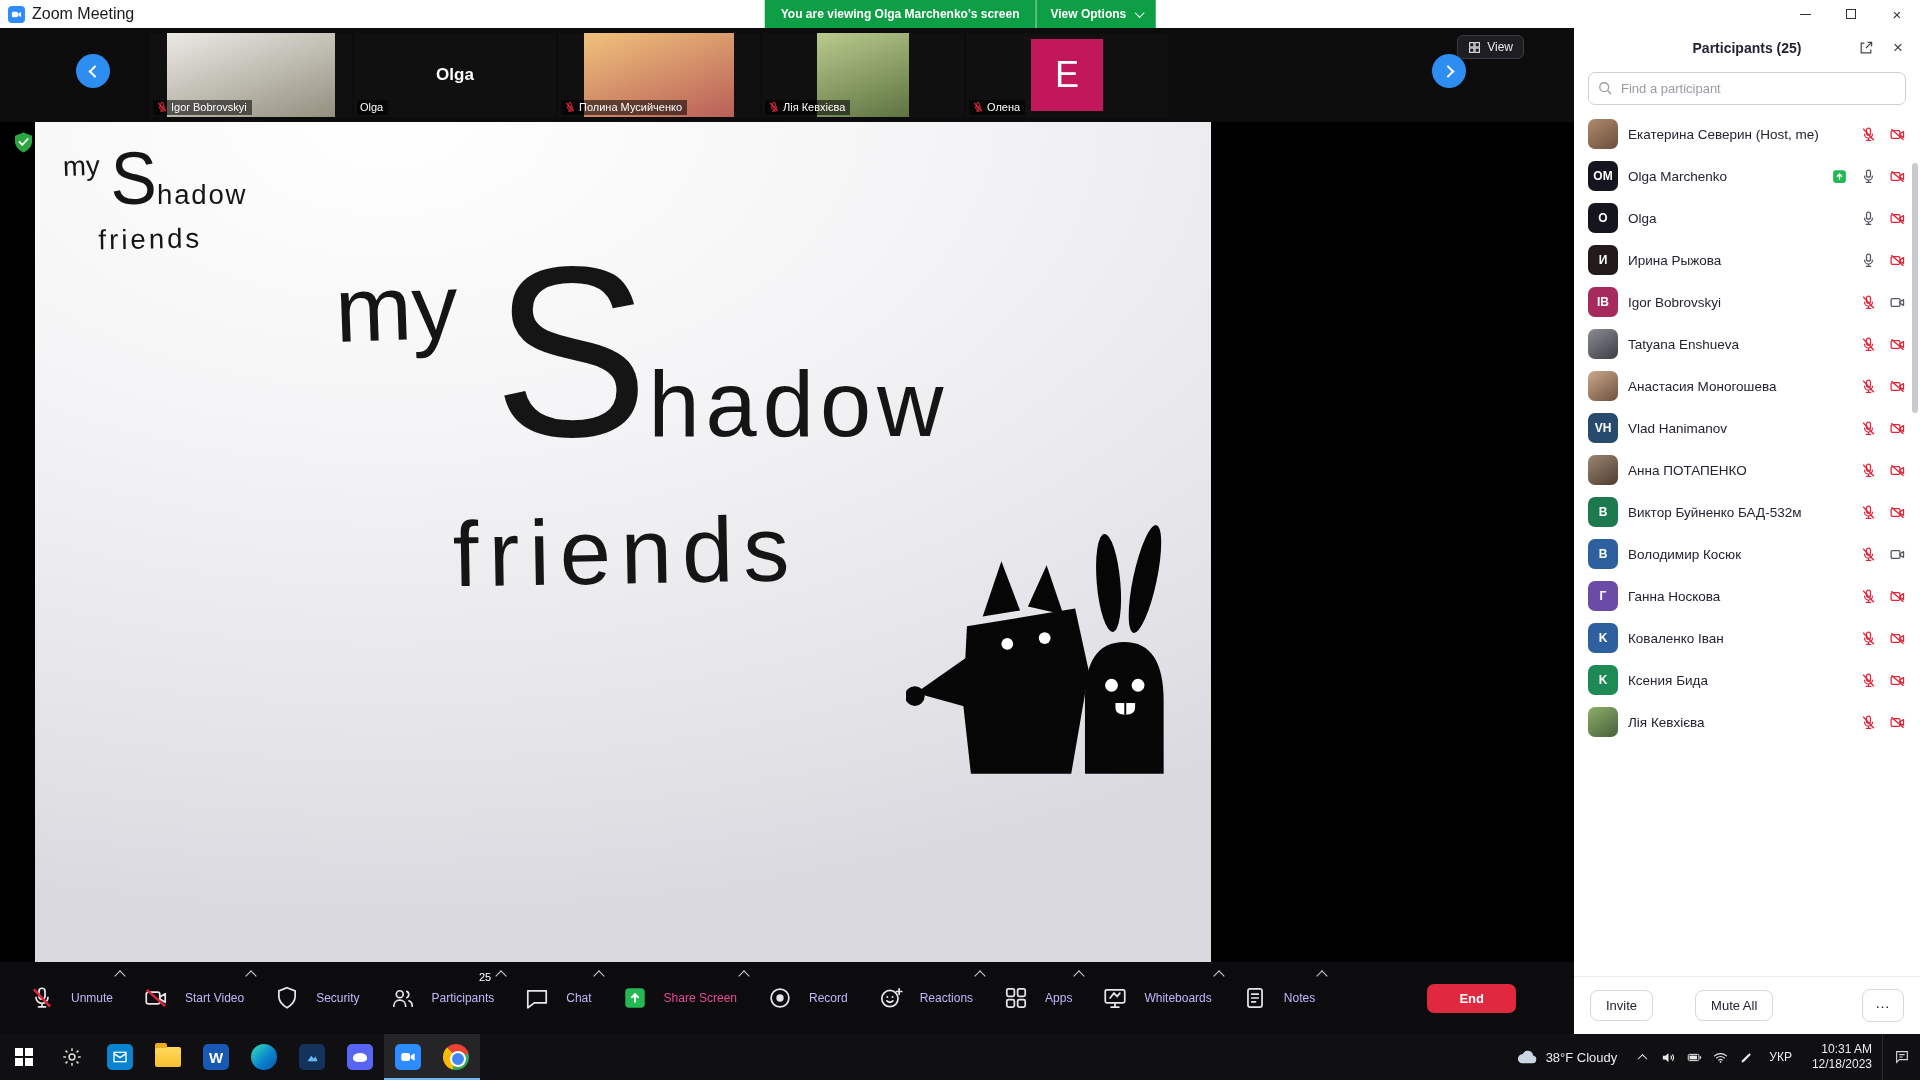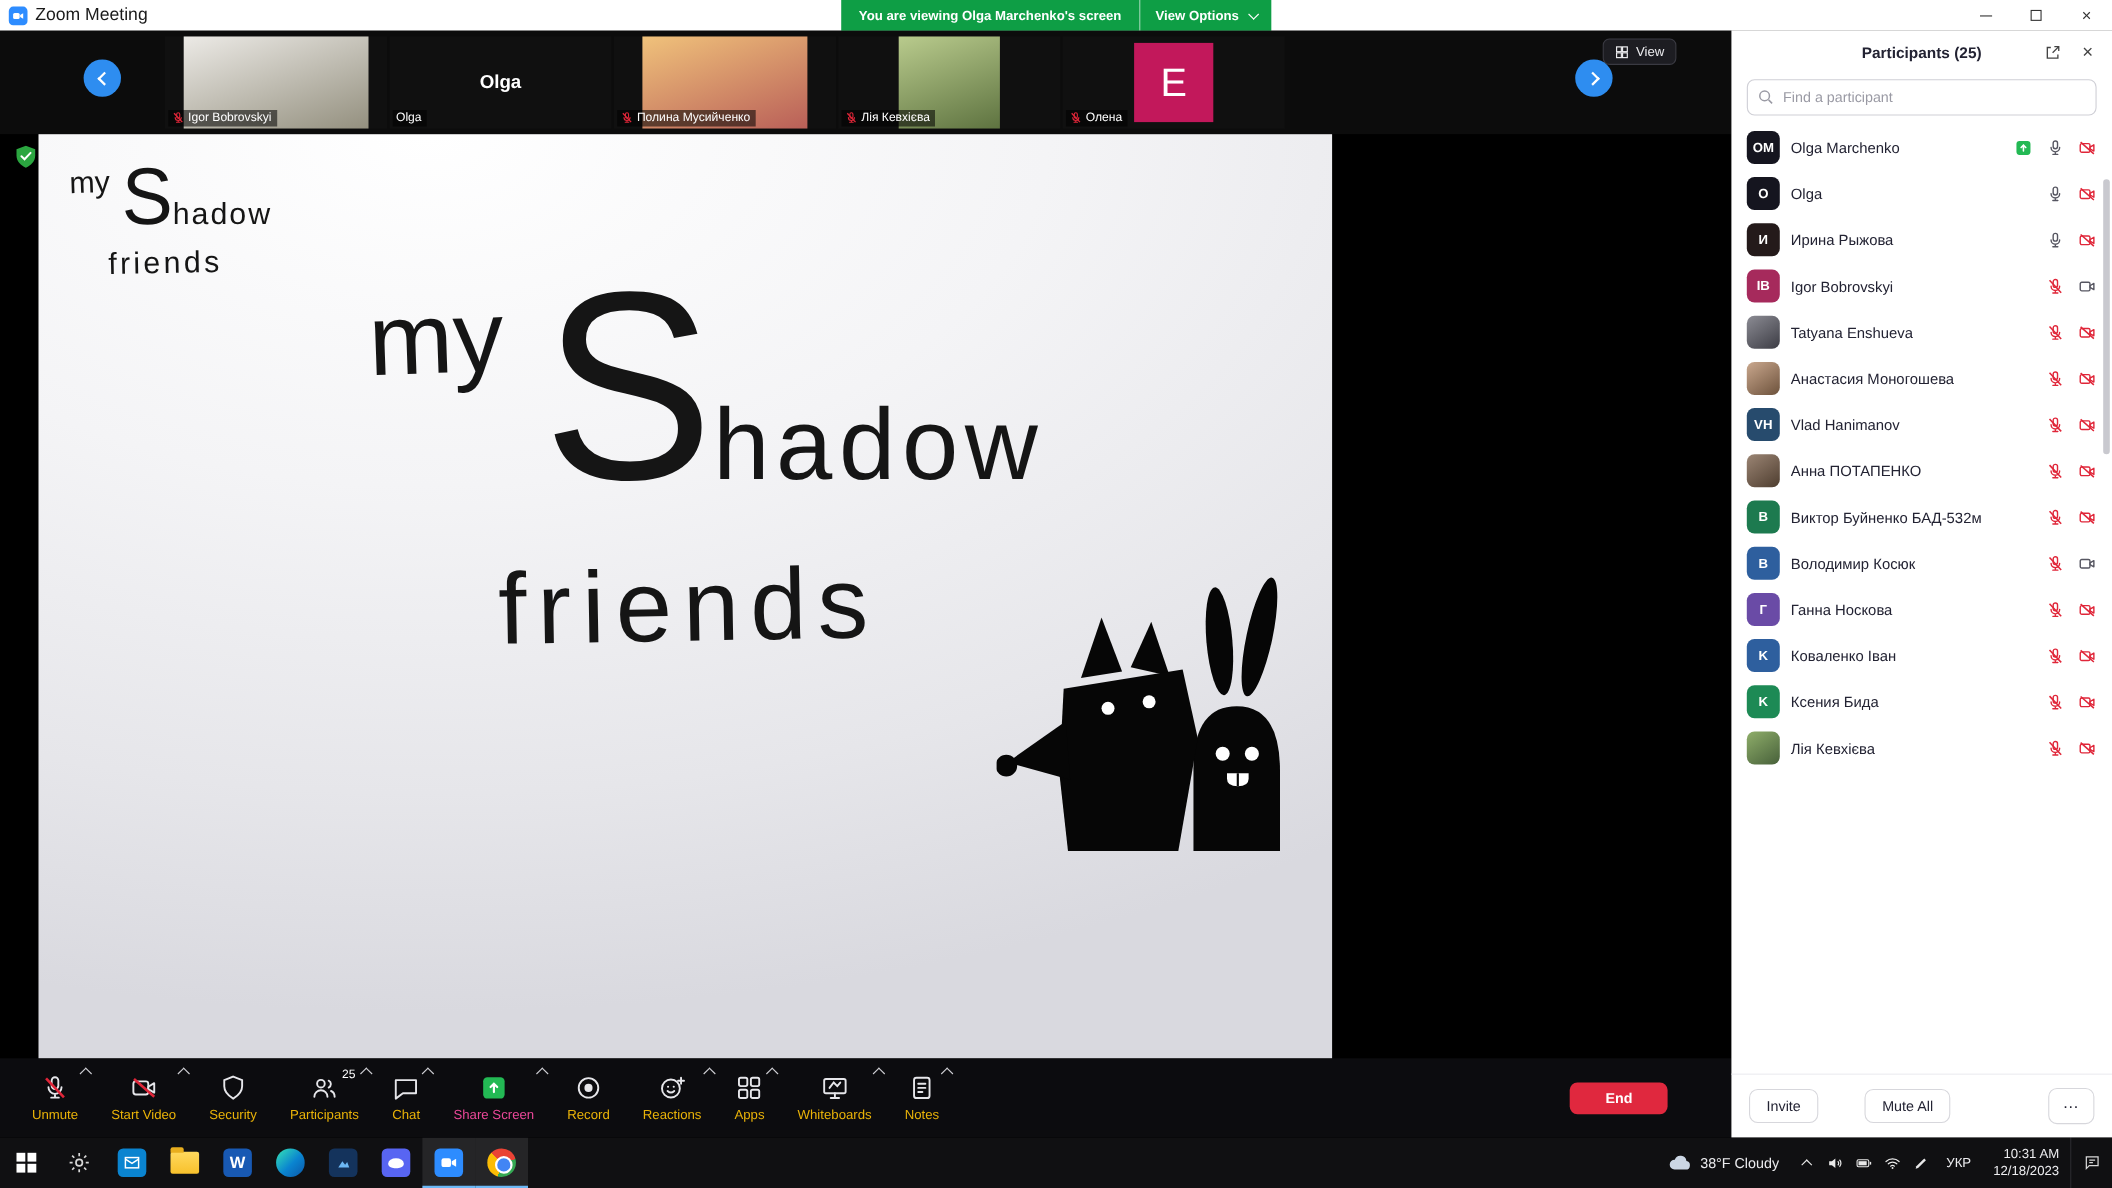--- a/index.html
+++ b/index.html
@@ -54,23 +54,23 @@
   .logo .my { font-size:92px; line-height:1; transform:rotate(-2deg); }
   .logo .S  { font-size:232px; line-height:.78; margin-left:36px; transform:scaleY(1.05); }
   .logo .hadow { font-size:92px; line-height:1; margin-top:96px; letter-spacing:6px; }
   .logo .friends { font-size:92px; margin-top:48px; margin-left:118px; letter-spacing:10px; transform:rotate(-1deg); }
   .logo-big { left:300px; top:140px; }
   .logo-small { left:28px; top:30px; transform:scale(.30); transform-origin:top left; }
   .mascots { position:absolute; right:10px; top:382px; width:295px; height:272px; }
 
   
   .toolbar { height:72px; background:#0C0C0F; display:flex; align-items:center; padding:0 14px; }
-  .tool { position:relative; display:flex; flex-direction:column; align-items:center; justify-content:center; gap:4px; padding:0 15px; height:100%; cursor:pointer; color:#E4E4E8; }
+  .tool { position:relative; display:flex; align-items:center; justify-content:center; gap:16px; padding:0 15px; height:100%; cursor:pointer; color:#E4E4E8; }
   .tool svg { width:26px; height:26px; }
-  .tool .t-label { font-size:12px; color:#eab308; white-space:nowrap; }
+  .tool .t-label { font-size:12px; color:#c4b5fd; white-space:nowrap; }
   .tool.green .t-label { color:#ec4899; }
   .tool .chev { position:absolute; top:10px; right:4px; width:8px; height:8px; border-left:1.6px solid #cfcfd4; border-top:1.6px solid #cfcfd4; transform:rotate(45deg); }
   .tool .badge { position:absolute; top:9px; right:18px; font-size:11px; color:#fff; }
   .slash { }
   .end-btn { margin-left:auto; margin-right:44px; background:#E0283E; color:#fff; font-size:13px; font-weight:bold; border:none; border-radius:7px; padding:7px 32px; cursor:pointer; }
 
   
   .panel { width:346px; background:#fff; display:flex; flex-direction:column; position:relative; }
   .panel-header { height:40px; display:flex; align-items:center; justify-content:center; position:relative; }
   .panel-title { font-size:14px; font-weight:bold; color:#232333; }
@@ -428,20 +428,47 @@
     <div class="search-wrap">
       <svg class="search-ico" width="16" height="16" viewBox="0 0 20 20" fill="none" stroke="#9a9aa4" stroke-width="1.7">
         <circle cx="9" cy="9" r="5.5"></circle>
           <path d="M13.5 13.5L17.5 17.5"></path>
       </svg>
       <input class="search-input" placeholder="Find a participant" style="">
     </div>
 
     <div class="p-list">
 
+        <div class="p-row">
+          <div class="p-avatar av-photo" style="--c1: #b08a6e; --c2: #6b4f3a;">
+            <span class="p-initials"></span>
+          </div>
+          <div class="p-name">Екатерина Северин (Host, me)</div>
+          <div class="p-icons">
+
+            <span class="p-mic s-muted">
+              <svg viewBox="0 0 24 24">
+                <g fill="none" stroke="currentColor" stroke-width="1.8" stroke-linecap="round">
+                  <rect x="9.2" y="3" width="5.6" height="10" rx="2.8"></rect>
+                  <path d="M6.5 11.5a5.5 5.5 0 0 0 11 0M12 17v3.2M8.8 20.2h6.4"></path>
+                </g>
+                <line class="slash" x1="4.5" y1="4" x2="19.5" y2="20" stroke="#E02639" stroke-width="2"></line>
+              </svg>
+            </span>
+            <span class="p-cam s-off">
+              <svg viewBox="0 0 24 24">
+                <g fill="none" stroke="currentColor" stroke-width="1.8" stroke-linejoin="round">
+                  <rect x="3" y="6.5" width="12.5" height="11" rx="2"></rect>
+                  <path d="M15.5 11l5-3v8l-5-3z"></path>
+                </g>
+                <line class="slash" x1="3.5" y1="4.5" x2="20.5" y2="19.5" stroke="#E02639" stroke-width="2"></line>
+              </svg>
+            </span>
+          </div>
+        </div>
 
         <div class="p-row">
           <div class="p-avatar av-initials" style="--bg: #15151f;">
             <span class="p-initials">OM</span>
           </div>
           <div class="p-name">Olga Marchenko</div>
           <div class="p-icons">
             <span class="p-share s-yes">
               <svg viewBox="0 0 24 24">
                 <rect x="3" y="3" width="18" height="18" rx="4" fill="#23B954"></rect>

